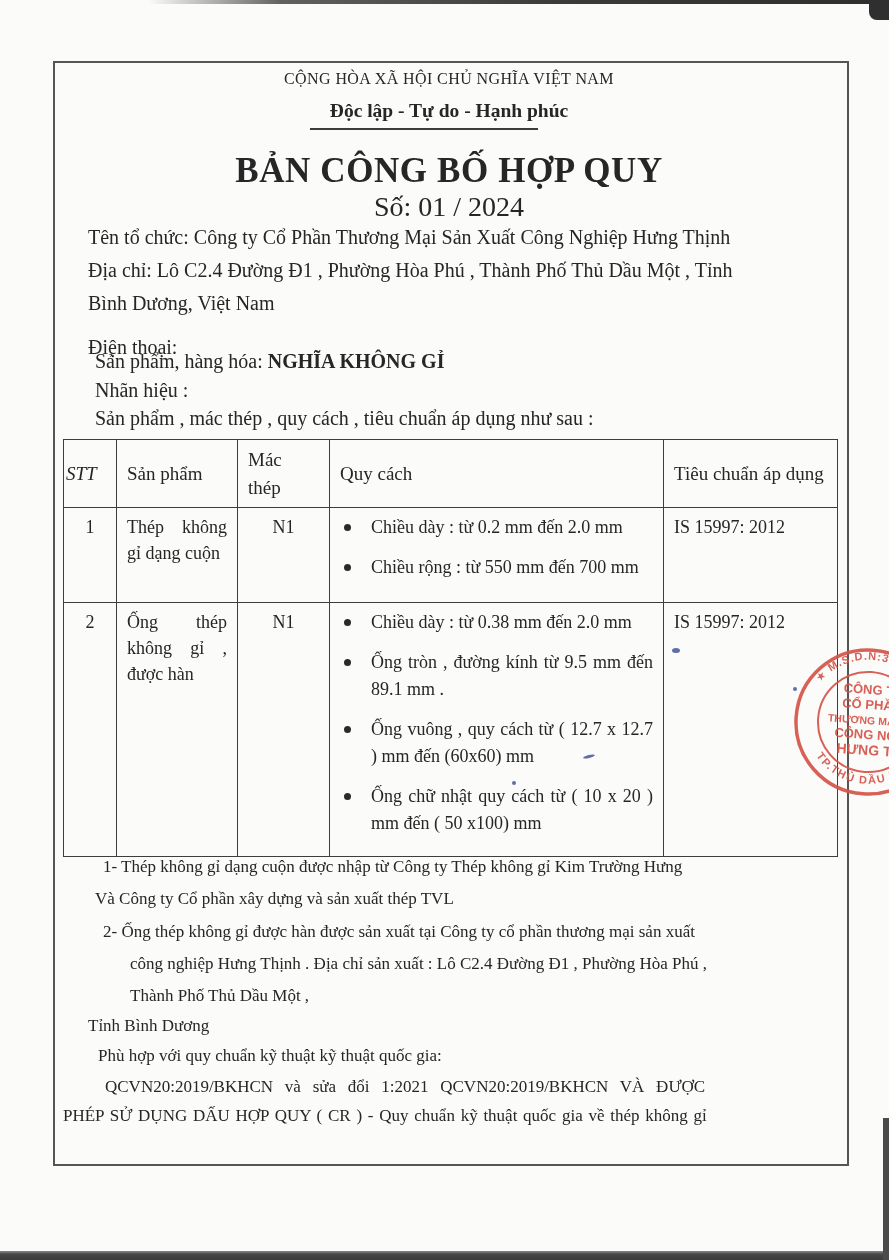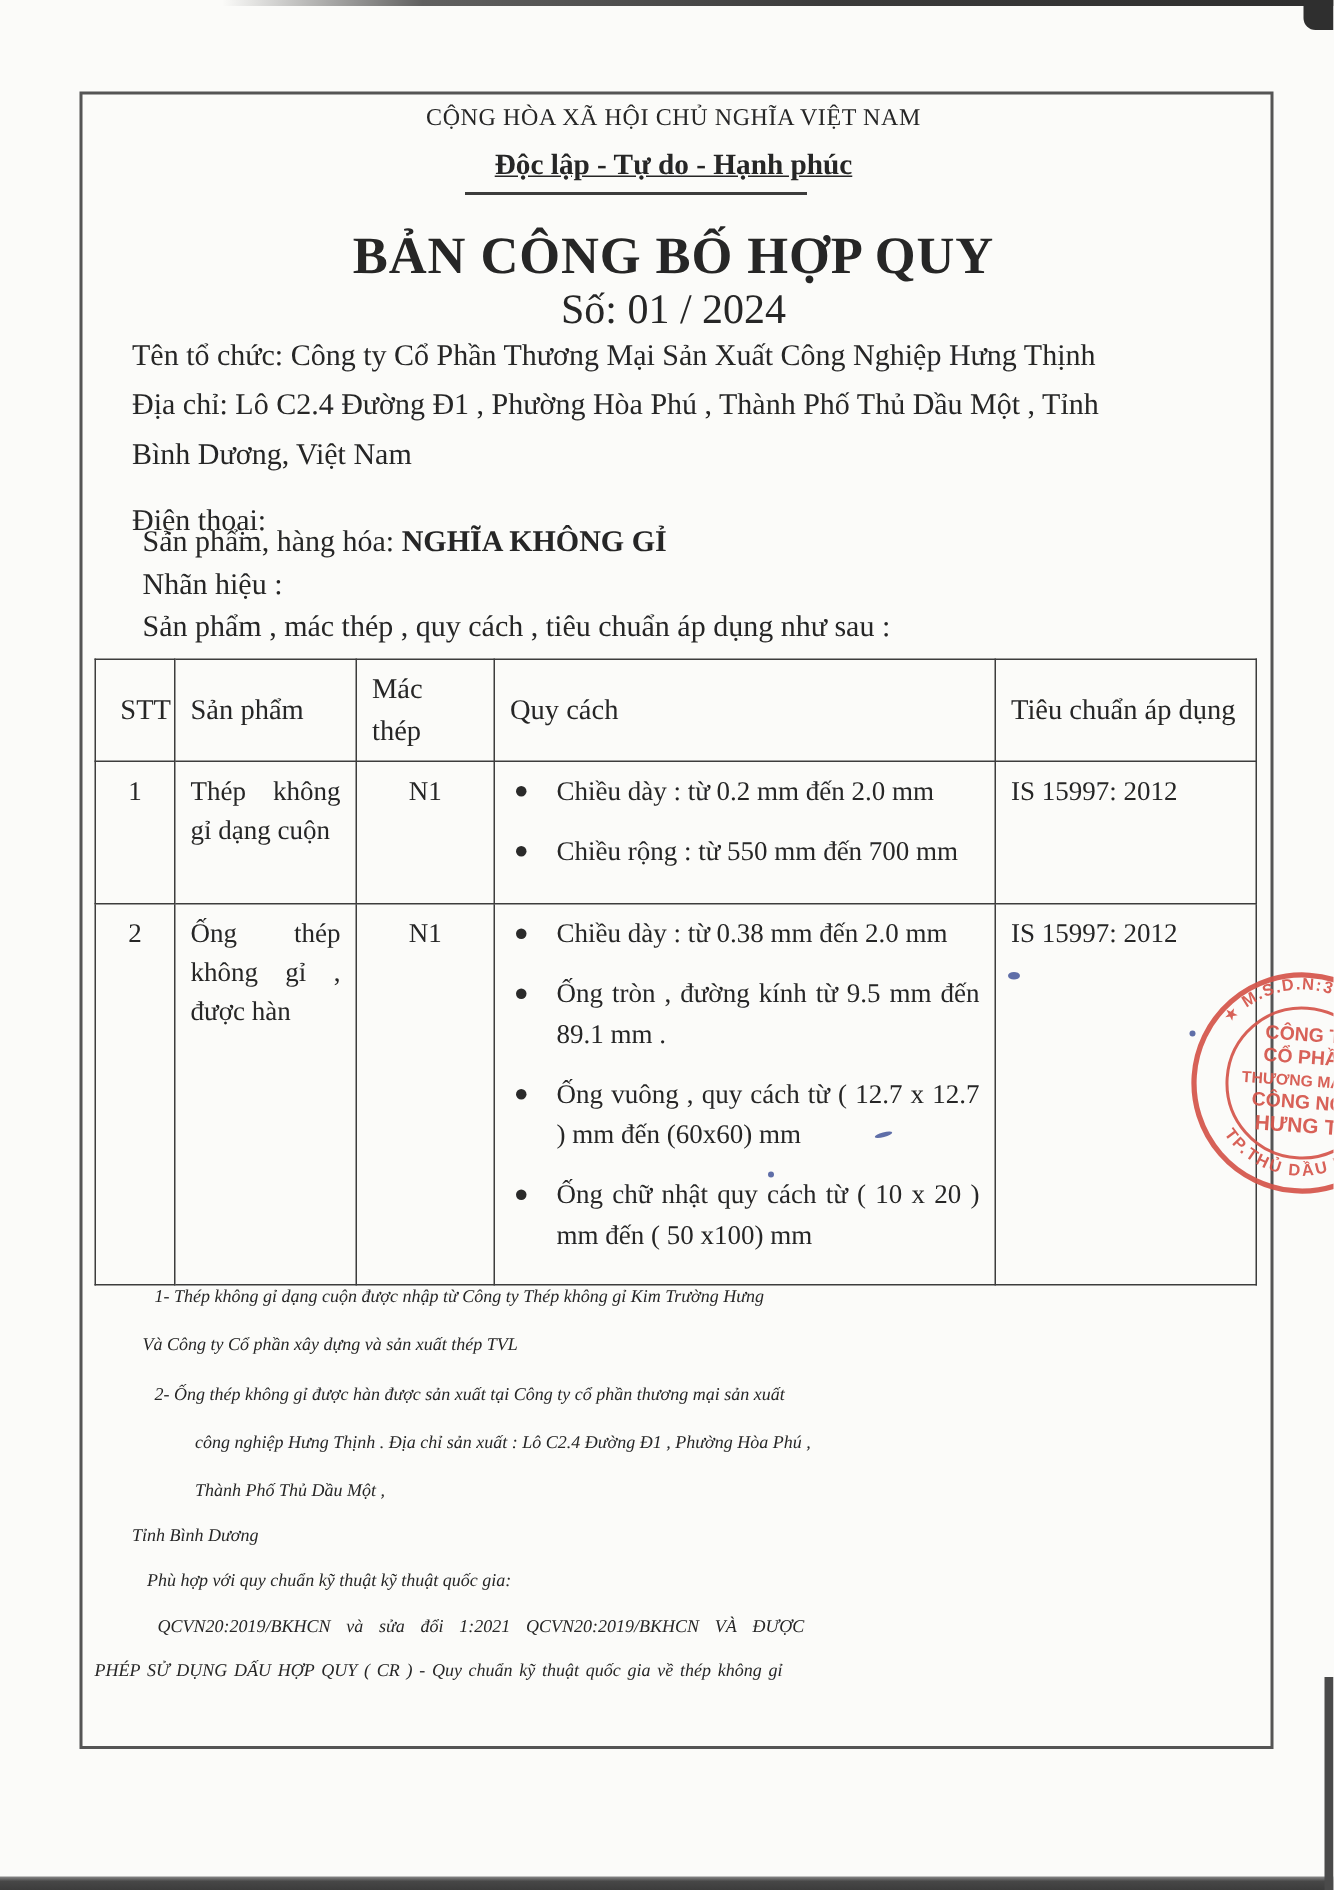--- a/index.html
+++ b/index.html
@@ -24,21 +24,21 @@
   .ink-dot{background:#2b3f8c;border-radius:50%;opacity:.75;}
   
   .frame{
     left:53px;top:61px;width:792px;height:1101px;
     border:2px solid #555;
     background:transparent;
   }
   
   .center-line{left:53px;width:792px;text-align:center;}
   .national-title{top:70px;font-size:16px;font-weight:normal;letter-spacing:.4px;}
-  .motto{top:100px;font-size:19.5px;font-weight:bold;text-decoration:underline;}
+  .motto{top:100px;font-size:19.5px;font-weight:bold;}
   .motto-underline{top:128px;left:310px;width:228px;height:2px;background:#3c3c3c;}
   .doc-title{top:151px;font-size:35px;font-weight:bold;letter-spacing:.6px;}
   .doc-number{top:191px;font-size:28px;}
   
   .info-line{font-size:20px;white-space:nowrap;}
   .l-org{left:88px;top:226px;}
   .l-addr1{left:88px;top:259px;}
   .l-addr2{left:88px;top:292px;}
   .l-phone{left:88px;top:321px;margin-top:15px;}
   .l-product{left:95px;top:350px;}
@@ -54,39 +54,39 @@
   table.main th, table.main td{
     border:1.8px solid #3d3d3d;
     vertical-align:top;
     padding:6px 10px;
     line-height:1.45;
   }
   table.main thead th{
     font-weight:normal;text-align:left;vertical-align:middle;
     height:44px;font-size:19px;
   }
-  table.main thead th.h-stt{text-align:right;padding:0 2px;}
+  table.main thead th.h-stt{text-align:left;padding:0 2px;font-style:italic;}
   tr.r1{height:95px;}
   tr.r2{height:233px;}
   td.c-stt{text-align:center;padding-top:9px;}
   td.c-prod{text-align:justify;padding:9px 10px;}
   td.c-grade{text-align:center;padding-top:9px;}
   td.c-spec{padding:10px 12px 6px 36px;}
   td.c-std{padding:9px 8px 6px 10px;white-space:nowrap;}
   ul.specs{list-style:none;margin:0;padding:0;}
   ul.specs li{
     position:relative;padding-left:31px;margin-bottom:13px;
     text-align:justify;line-height:1.5;
   }
   ul.specs li::before{
     content:"";position:absolute;left:4px;top:10px;
     width:7px;height:7px;border-radius:50%;background:#2a2a2a;
   }
   
-  .note{font-size:12px;white-space:nowrap;font-style:italic;}
+  .note{font-size:17px;white-space:nowrap;}
   .n1{left:103px;top:857px;}
   .n2{left:95px;top:889px;}
   .n3{left:103px;top:922px;}
   .n4{left:130px;top:954px;}
   .n5{left:130px;top:986px;}
   .n6{left:88px;top:1016px;}
   .n7{left:98px;top:1046px;}
   .n8{left:105px;top:1077px;word-spacing:7.5px;}
   .n9{left:63px;top:1106px;word-spacing:1.5px;}
   

